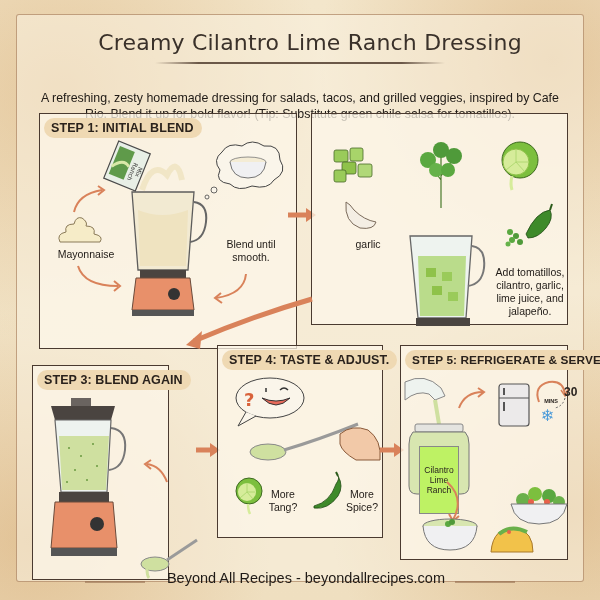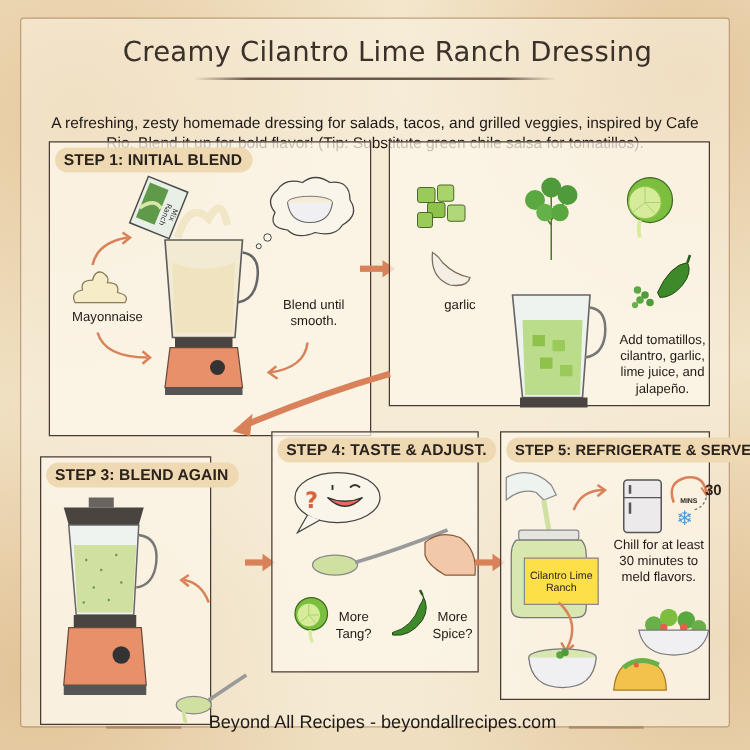--- a/index.html
+++ b/index.html
@@ -278,21 +278,21 @@
 
 <div class="panel" style="left:400px;top:345px;width:168px;height:215px;">
   <div class="step-label" style="font-size:11.8px;">STEP 5: REFRIGERATE &amp; SERVE</div>
 
   <svg style="left:4px;top:26px;" width="70" height="130" viewBox="0 0 70 130">
     <path d="M0 10 Q20 0 36 16 L40 24 L30 28 L24 22 Q12 18 0 28Z" fill="#eef3ef" stroke="#888" stroke-width="1"></path>
     <path d="M30 28 Q32 40 34 52" stroke="#cfe0a0" stroke-width="4" fill="none"></path>
     <rect x="10" y="52" width="48" height="8" rx="2" fill="#e4e4e0" stroke="#888" stroke-width="1"></rect>
     <path d="M8 60 L60 60 Q64 64 64 72 L64 114 Q64 122 56 122 L12 122 Q4 122 4 114 L4 72 Q4 64 8 60Z" fill="#d8e6b0" stroke="#777" stroke-width="1"></path>
   </svg>
-  <div style="position:absolute;left:18px;top:100px;width:60px;background:#fde047;border:1px solid #888;font-size:8.5px;line-height:10px;text-align:center;padding:8px 1px;">
+  <div style="position:absolute;left:18px;top:100px;width:40px;background:#bef264;border:1px solid #888;font-size:8.5px;line-height:10px;text-align:center;padding:18px 1px;">
     <span>Cilantro Lime Ranch</span>
   </div>
 
   <svg style="left:56px;top:40px;" width="30" height="24" viewBox="0 0 30 24">
     <path d="M2 22 Q8 6 26 6" stroke="#d9825a" stroke-width="2" fill="none"></path>
     <path d="M21 2 L27 6 L21 11" stroke="#d9825a" stroke-width="2" fill="none"></path>
   </svg>
 
   <svg style="left:96px;top:36px;" width="34" height="46" viewBox="0 0 34 46">
     <rect x="2" y="2" width="30" height="42" rx="3" fill="#eceaea" stroke="#555" stroke-width="1.2"></rect>
@@ -303,21 +303,20 @@
 
   <svg style="left:132px;top:32px;" width="36" height="32" viewBox="0 0 36 32">
     <path d="M6 24 Q0 8 16 4 Q30 2 32 16" stroke="#d9825a" stroke-width="2" fill="none"></path>
     <path d="M28 12 L32 18 L35 11" stroke="#d9825a" stroke-width="1.5" fill="none"></path>
     <path d="M32 20 Q30 28 22 30" stroke="#666" stroke-width="1" stroke-dasharray="2 2" fill="none"></path>
   </svg>
   <div style="position:absolute;left:139px;top:39px;width:22px;text-align:center;font-size:12px;font-weight:bold;padding-left:24px;">30</div>
   <div style="position:absolute;left:139px;top:52px;width:22px;text-align:center;font-size:5.5px;font-weight:bold;">MINS</div>
   <div style="position:absolute;left:140px;top:62px;font-size:16px;color:#4a9ad9;line-height:16px;">❄</div>
 
-  <div class="note" style="left:84px;top:84px;width:84px;">Chill for at least 30 minutes to meld flavors.</div>
 
   <svg style="left:40px;top:134px;" width="26" height="44" viewBox="0 0 26 44">
     <path d="M6 2 Q24 18 12 40" stroke="#d9825a" stroke-width="2" fill="none"></path>
     <path d="M8 34 L12 41 L18 36" stroke="#d9825a" stroke-width="2" fill="none"></path>
   </svg>
 
   <svg style="left:108px;top:140px;" width="60" height="40" viewBox="0 0 60 40">
     <circle cx="14" cy="14" r="7" fill="#6ab04a"></circle>
       <circle cx="26" cy="8" r="7" fill="#7cbf3e"></circle>
     <circle cx="40" cy="10" r="7" fill="#5aa840"></circle>

